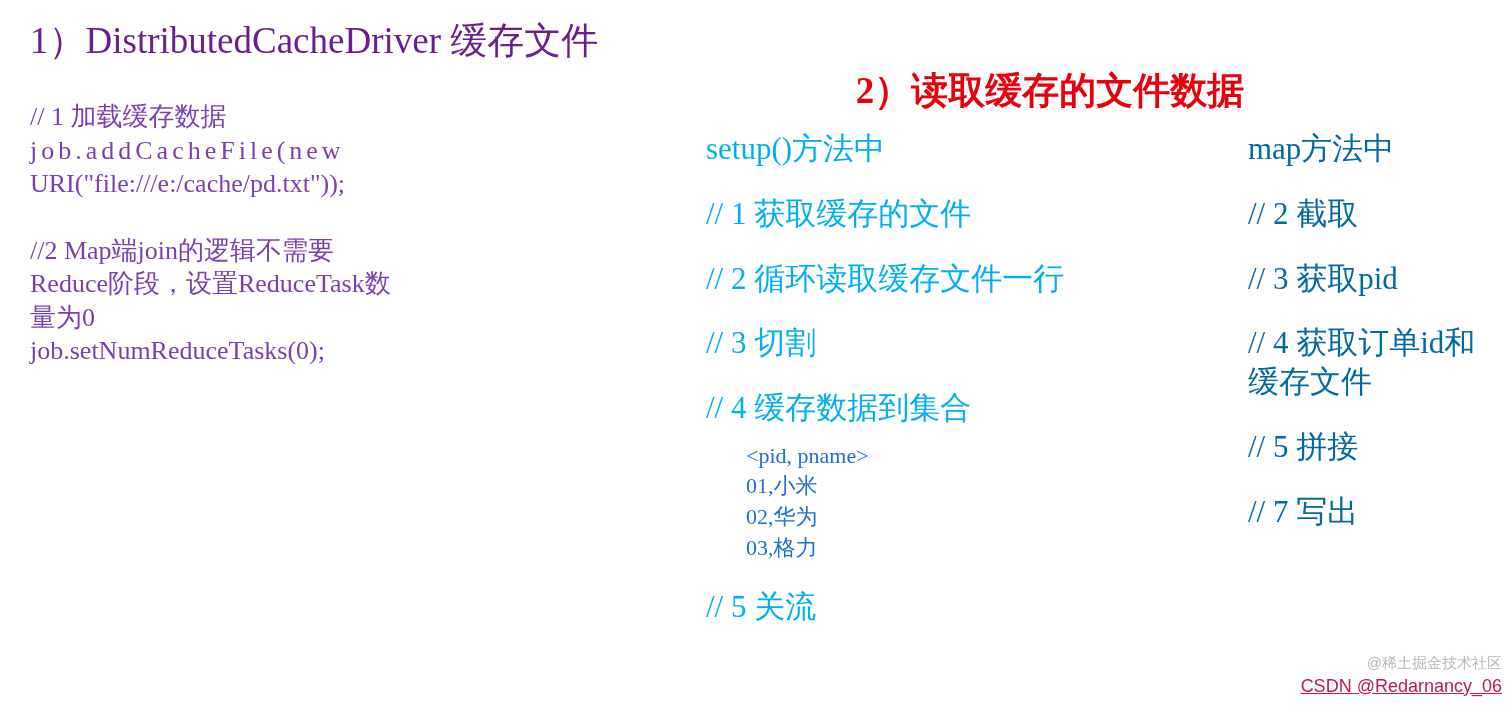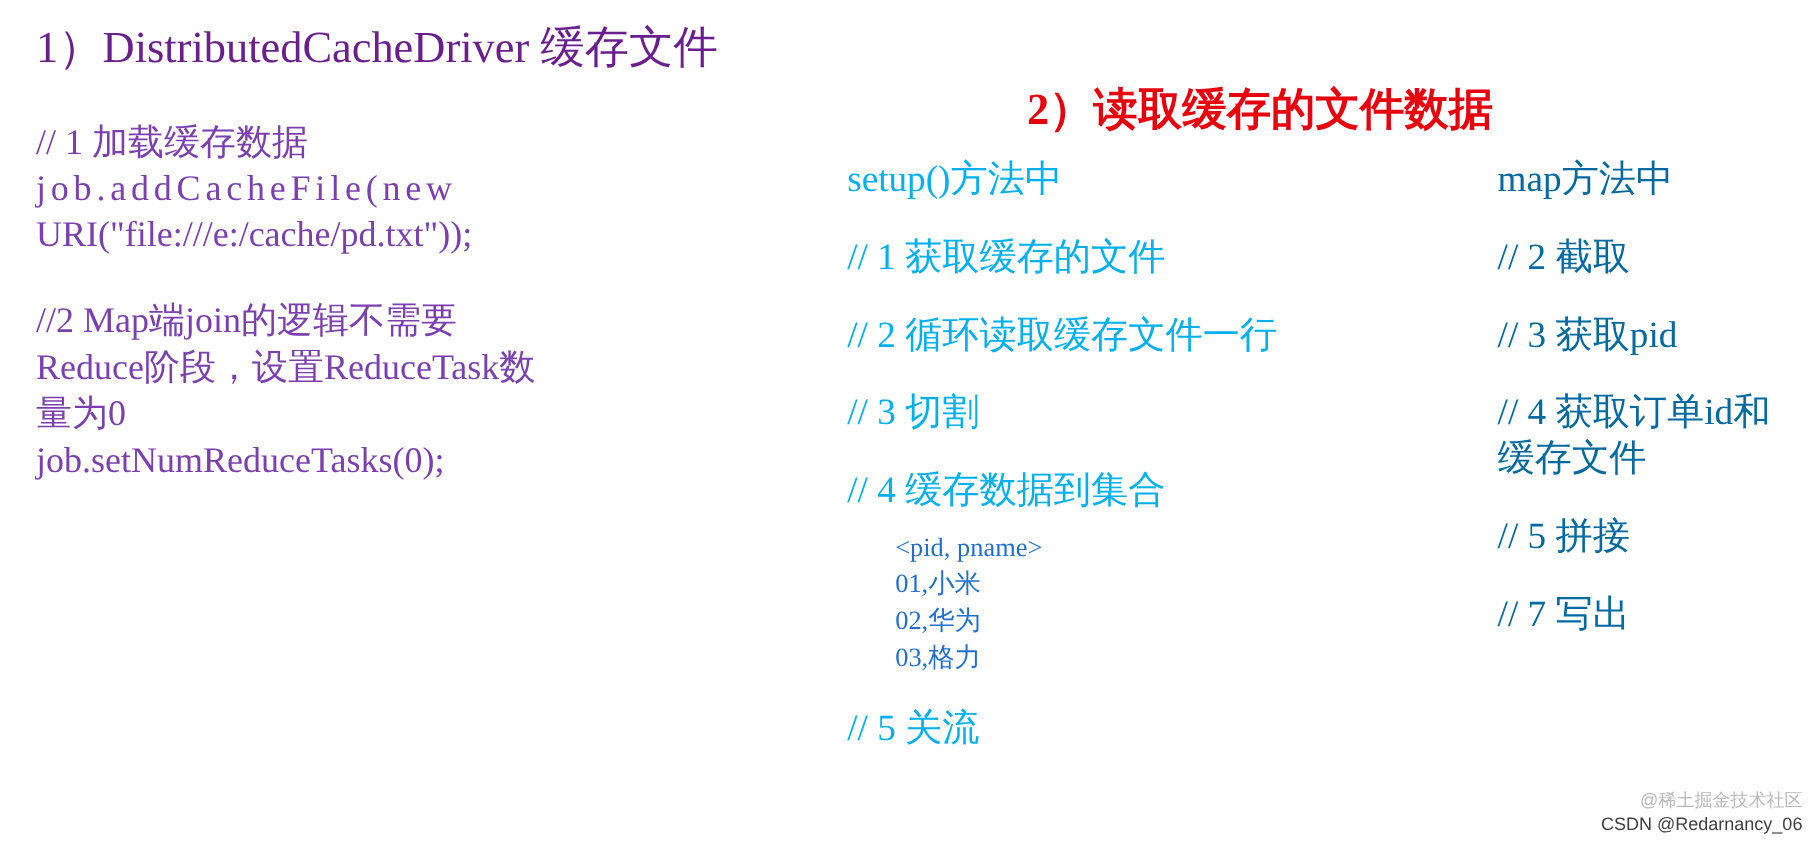--- a/index.html
+++ b/index.html
@@ -29,21 +29,21 @@
   }
   .heading-left {
     font-size: 37px;
     color: #6b1f8f;
     line-height: 1.25;
     white-space: nowrap;
   }
   .left-block {
     margin-top: 36px;
     color: #7b3fb0;
-    font-size: 30px;
+    font-size: 26px;
     line-height: 1.28;
   }
   .left-block .comment {
     color: #7b3fb0;
   }
   .left-block .code-wide {
     letter-spacing: 4px;
   }
   .left-block .code {
     letter-spacing: 0px;
@@ -107,22 +107,23 @@
     position: absolute;
     right: 10px;
     bottom: 24px;
     text-align: right;
     color: #b9b9b9;
     font-size: 15px;
     font-family: "Liberation Sans", sans-serif;
     line-height: 1.35;
   }
   .watermark .wm2 {
-    font-size: 15px;
-    color: #404040;
+    font-size: 18px;
+    color: #be185d;
+    text-decoration: underline;
   }
 </style>
 </head>
 <body>
 
 <div class="page">
 
   <div class="col-left">
     <div class="heading-left">1）DistributedCacheDriver 缓存文件</div>
 

